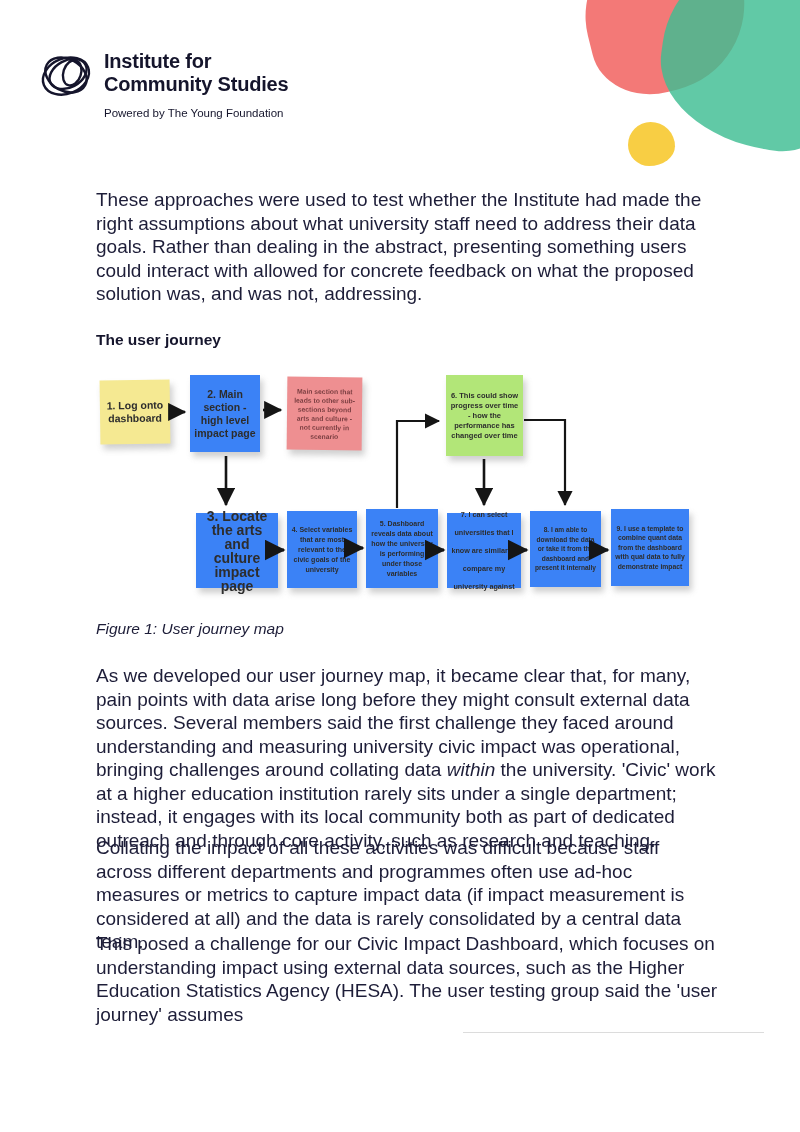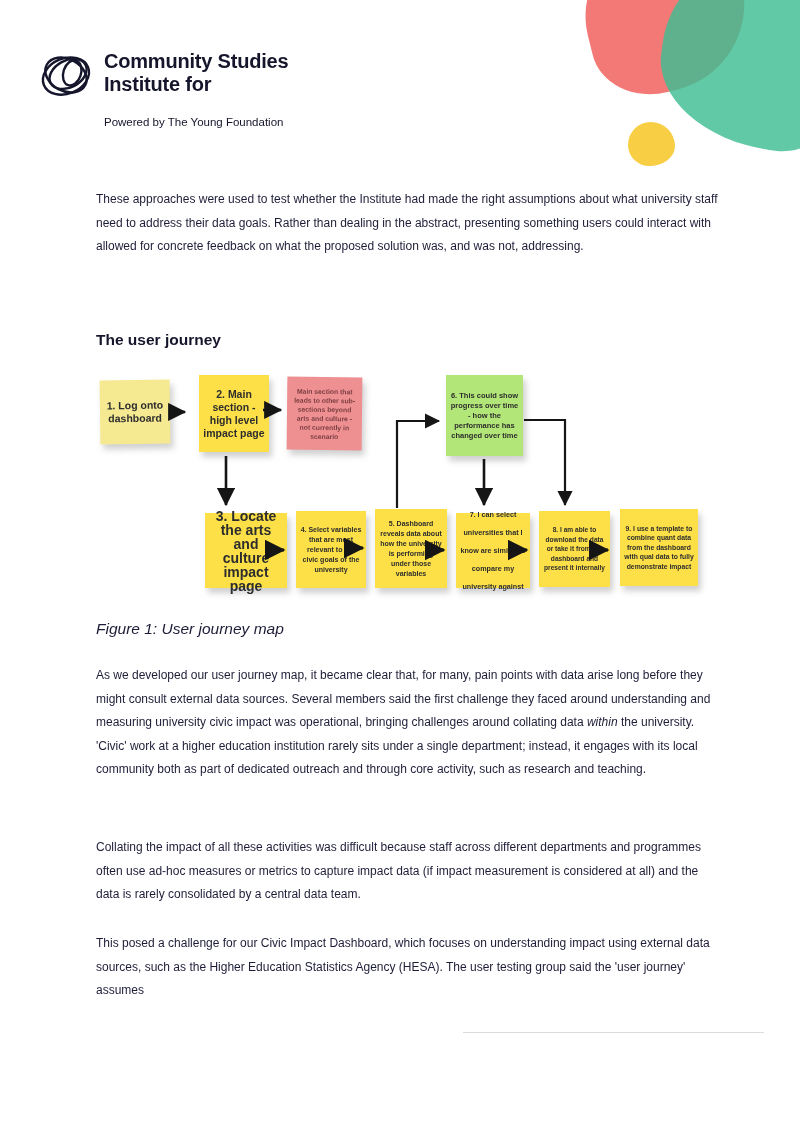--- a/index.html
+++ b/index.html
@@ -13,32 +13,32 @@
     border-radius:50% 50% 58% 42% / 55% 45% 62% 38%;transform:rotate(-14deg);}
   .blob-green{left:662px;top:-38px;width:200px;height:186px;background:#3ebd92;opacity:.82;
     border-radius:46% 54% 38% 62% / 52% 48% 55% 45%;transform:rotate(8deg);}
   .blob-yellow{left:628px;top:122px;width:47px;height:44px;background:#f8ce44;
     border-radius:48% 52% 55% 45% / 52% 55% 45% 48%;}
   
   .logo{position:absolute;left:38px;top:46px;display:flex;align-items:flex-start;}
   .logo-icon{width:58px;height:58px;}
   .logo-text{margin-left:8px;padding-top:4px;}
   .logo-title{font-weight:bold;font-size:20px;line-height:23px;color:#15152c;letter-spacing:-0.2px;}
-  .logo-tagline{margin-top:20px;font-size:11.5px;font-weight:500;color:#15152c;}
+  .logo-tagline{margin-top:11px;font-size:11.5px;font-weight:500;color:#15152c;}
   
-  .para{position:absolute;left:96px;width:622px;font-size:12px;line-height:23.5px;color:#1d1d38;}
+  .para{position:absolute;left:96px;width:622px;font-size:19px;line-height:23.5px;color:#1d1d38;}
   .heading{position:absolute;left:96px;font-size:15.5px;font-weight:bold;color:#15152c;}
   .caption{position:absolute;left:96px;font-size:15.5px;font-style:italic;color:#1d1d38;}
   .i{font-style:italic;}
   
   .note{position:absolute;display:flex;align-items:center;justify-content:center;
     text-align:center;padding:4px 4px;box-sizing:border-box;color:#2d2d2d;
     box-shadow:3px 5px 6px rgba(110,110,110,.32);font-weight:600;}
   .note--yellow{background:#f5e992;}
-  .note--green{background:#fde047;margin-left:9px;}
+  .note--green{background:#3b82f6;}
   .note--green-light{background:#b2e678;}
   .note--red{background:#ee8f91;color:#7c3f42;}
   .connectors{position:absolute;left:0;top:0;pointer-events:none;}
   
   .footer-left{position:absolute;left:48px;top:1056px;font-size:14.5px;line-height:21px;color:#15152c;}
   .footer-left b{font-weight:bold;}
   .footer-rule{position:absolute;left:463px;top:1032px;width:301px;height:1px;background:#dcdcdc;}
   .footer-right{position:absolute;left:463px;top:1052px;width:300px;font-size:10px;line-height:14px;
     color:#1d1d38;font-weight:500;}
 </style>
@@ -55,22 +55,22 @@
     <svg class="logo-icon" viewBox="0 0 56 56">
       <g fill="none" stroke="#15152c" stroke-width="2.3" stroke-linecap="round">
         <ellipse cx="27" cy="29" rx="23" ry="17" transform="rotate(-22 27 29)"></ellipse>
         <ellipse cx="27" cy="28" rx="21" ry="15.5" transform="rotate(28 27 28)"></ellipse>
         <ellipse cx="29" cy="27" rx="13" ry="19" transform="rotate(62 29 27)"></ellipse>
         <ellipse cx="33" cy="26" rx="8.5" ry="12.5" transform="rotate(18 33 26)"></ellipse>
       </g>
     </svg>
     <div class="logo-text">
       <div class="logo-title">
+        <div>Institute for</div>
         <div>Community Studies</div>
-        <div>Institute for</div>
       </div>
       <div class="logo-tagline">Powered by The Young Foundation</div>
     </div>
   </div>
 
   <div class="para" style="top:188px;">These approaches were used to test whether the Institute had made the right assumptions about what university staff need to address their data goals. Rather than dealing in the abstract, presenting something users could interact with allowed for concrete feedback on what the proposed solution was, and was not, addressing.</div>
 
   <div class="heading" style="top:331px;">The user journey</div>
 
   <div>

